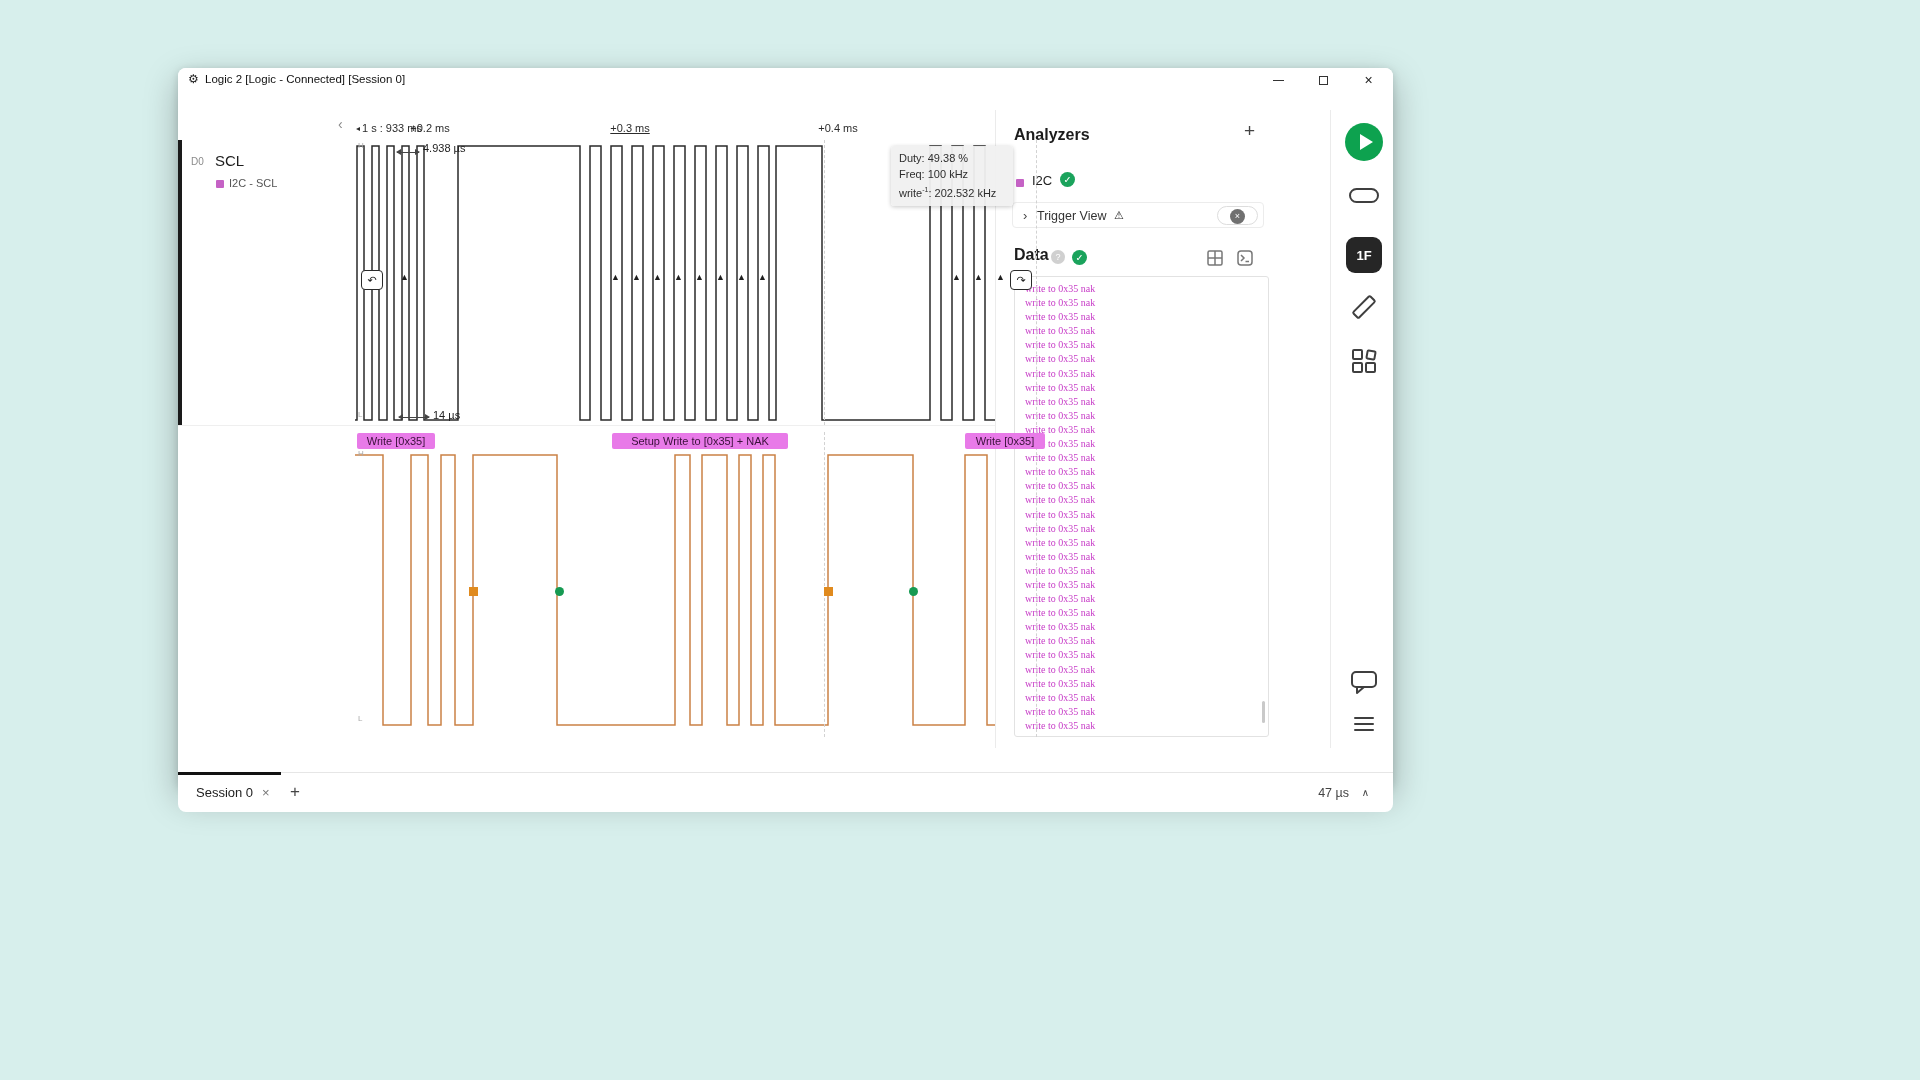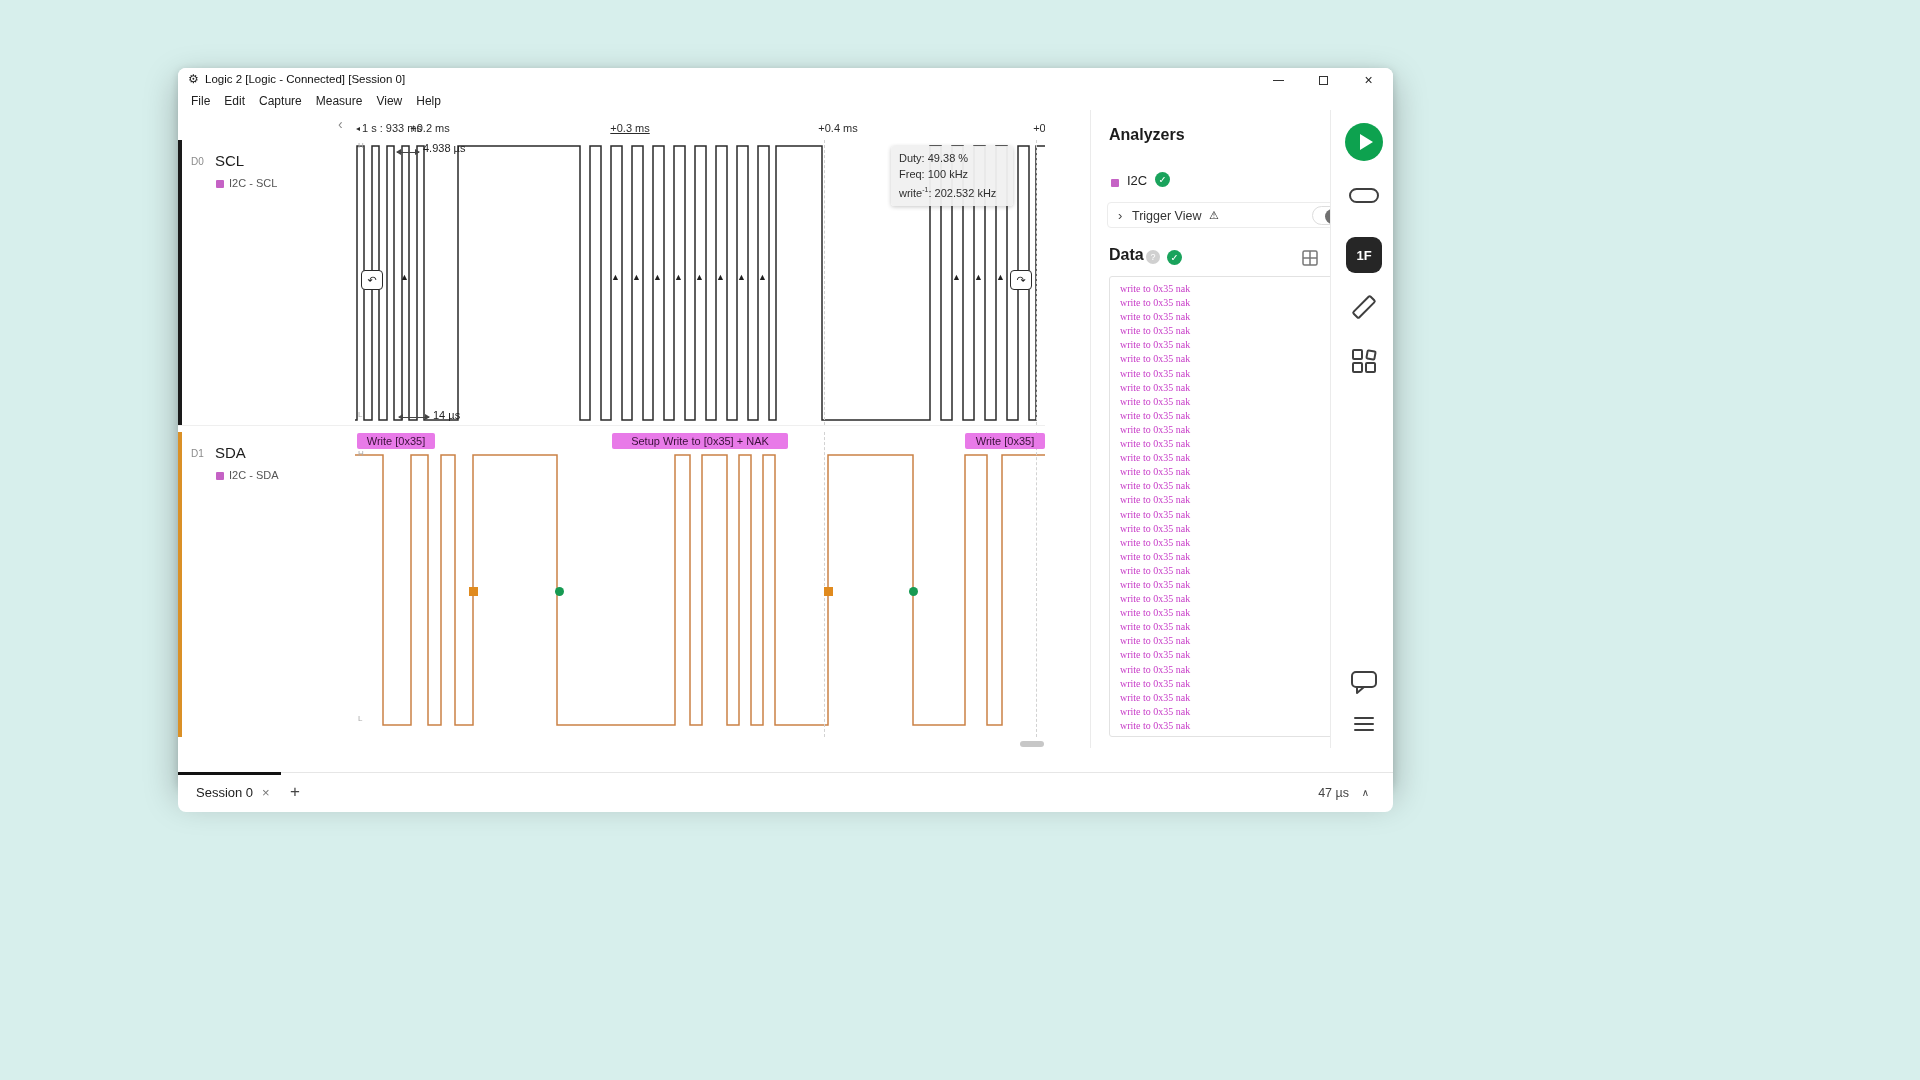--- a/index.html
+++ b/index.html
@@ -61,21 +61,21 @@
   .wave-tooltip { position:absolute; left:536px; top:6px; width:122px; background:rgba(240,240,240,.95);
       border-radius:3px; box-shadow:0 1px 4px rgba(0,0,0,.22); padding:5px 8px; z-index:5; }
   .tt-line { font-size:11px; color:#2d2d2d; line-height:15.5px; white-space:nowrap; }
   .tt-line sup { font-size:7px; }
   .bubble { position:absolute; top:1px; height:16px; line-height:16px; border-radius:2px; font-size:11px;
       text-align:center; overflow:hidden; white-space:nowrap; z-index:4; }
   .mk-square { position:absolute; width:9px; height:9px; z-index:4; }
   .mk-dot { position:absolute; width:9px; height:9px; border-radius:50%; z-index:4; }
   .hscroll-thumb { position:absolute; left:842px; top:631px; width:24px; height:6px; background:#c7c7c7; border-radius:3px; }
   
-  .right-panel { position:absolute; left:912px; top:0; width:285px; height:638px; border-left:1px solid #ebebeb; background:#fff; }
+  .right-panel { position:absolute; left:817px; top:0; width:285px; height:638px; border-left:1px solid #ebebeb; background:#fff; }
   .rp-title { position:absolute; left:18px; top:16px; font-size:16px; font-weight:bold; color:#1c1c1c; }
   .rp-add { position:absolute; left:248px; top:10px; font-size:19px; color:#444; }
   .i2c-bullet { position:absolute; left:20px; top:69px; width:8px; height:8px; border-radius:1px; }
   .i2c-label { position:absolute; left:36px; top:63px; font-size:13px; color:#222; }
   .check-badge { position:absolute; width:15px; height:15px; border-radius:50%; color:#fff; font-size:9.5px;
       display:flex; align-items:center; justify-content:center; }
   .trigger-row { position:absolute; left:16px; top:92px; width:252px; height:26px; border:1px solid #ececec; border-radius:4px; }
   .tr-chevron { position:absolute; left:10px; top:5px; font-size:13px; color:#444; }
   .tr-label { position:absolute; left:24px; top:6px; font-size:12.5px; color:#333; }
   .tr-warn { position:absolute; left:101px; top:6px; font-size:11px; color:#222; }
@@ -126,28 +126,20 @@
         </span>
       <span class="wbtn">
           <span class="max-glyph"></span>
         </span>
       <span class="wbtn">
           <span class="close-glyph">×</span>
         </span>
     </div>
   </div>
 
-  <div class="menubar" id="menubar">
-      <span class="menu-item">File</span>
-      <span class="menu-item">Edit</span>
-      <span class="menu-item">Capture</span>
-      <span class="menu-item">Measure</span>
-      <span class="menu-item">View</span>
-      <span class="menu-item">Help</span>
-    </div>
 
   <div class="content">
 
     <div class="wave-section">
 
       <div class="timeline">
         <span class="tl-chevron">‹</span>
         <span class="tl-origin">
           <span class="om">◂</span>
           <span>1 s : 933 ms</span>
@@ -196,27 +188,20 @@
             <span class="clk-arrow" style="left: 403px; top: 132px;">▲</span>
             <span class="clk-arrow" style="left: 597px; top: 132px;">▲</span>
             <span class="clk-arrow" style="left: 619px; top: 132px;">▲</span>
             <span class="clk-arrow" style="left: 641px; top: 132px;">▲</span>
             <span class="cond-box" style="left: 6px; top: 130px;">↶</span>
             <span class="cond-box" style="left: 655px; top: 130px;">↷</span>
           </div>
       </div>
 
       <div class="ch ch-sda">
-        <div class="ch-label">
-          <div class="strip" id="strip-d1" style="background: rgb(218, 144, 38);"></div>
-          <span class="ch-id">D1</span>
-          <span class="ch-name">SDA</span>
-          <span class="an-bullet" id="bullet-sda" style="background: rgb(197, 98, 197);"></span>
-          <span class="an-label">I2C - SDA</span>
-        </div>
         <div class="ch-wave" id="sda-wave">
           <svg id="sda-svg" width="690" height="305" viewBox="0 0 690 305">
               <path d="M0 23 L28 23 L28 293 L56 293 L56 23 L73 23 L73 293 L86 293 L86 23 L100 23 L100 293 L118 293 L118 23 L202 23 L202 293 L320 293 L320 23 L335 23 L335 293 L347 293 L347 23 L372 23 L372 293 L384 293 L384 23 L396 23 L396 293 L408 293 L408 23 L420 23 L420 293 L473 293 L473 23 L558 23 L558 293 L610 293 L610 23 L632 23 L632 293 L647 293 L647 23 L690 23" fill="none" stroke="#ca8145" stroke-width="1.5"></path>
             </svg>
           <span class="rail" style="left:3px; top:17px;">H</span>
           <span class="rail" style="left:3px; top:282px;">L</span>
         <div class="dash-line" style="left: 469px;"></div>
             <div class="dash-line" style="left: 681px;"></div>
             <div class="bubble" style="left: 2px; width: 78px; background: rgb(232, 122, 232); color: rgb(58, 16, 58);">Write [0x35]</div>
             <div class="bubble" style="left: 257px; width: 176px; background: rgb(232, 122, 232); color: rgb(58, 16, 58);">Setup Write to [0x35] + NAK</div>

